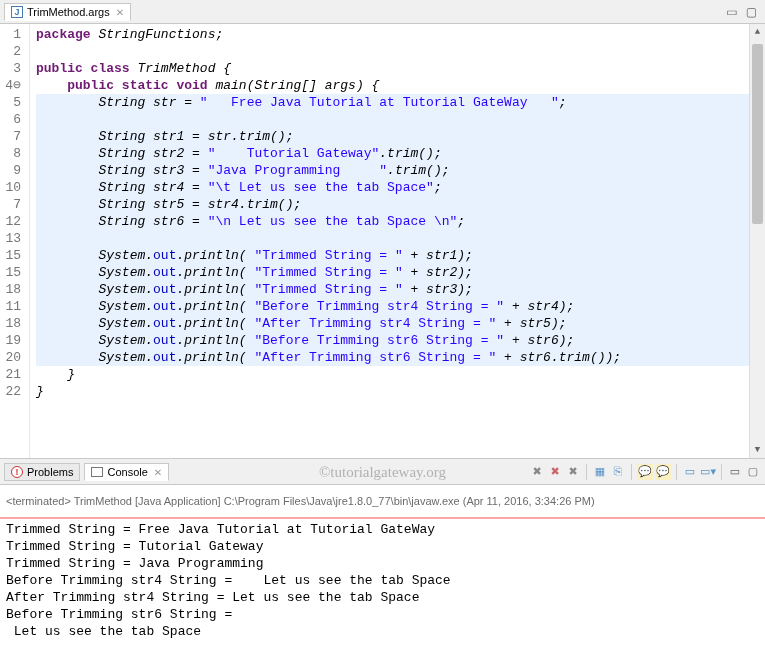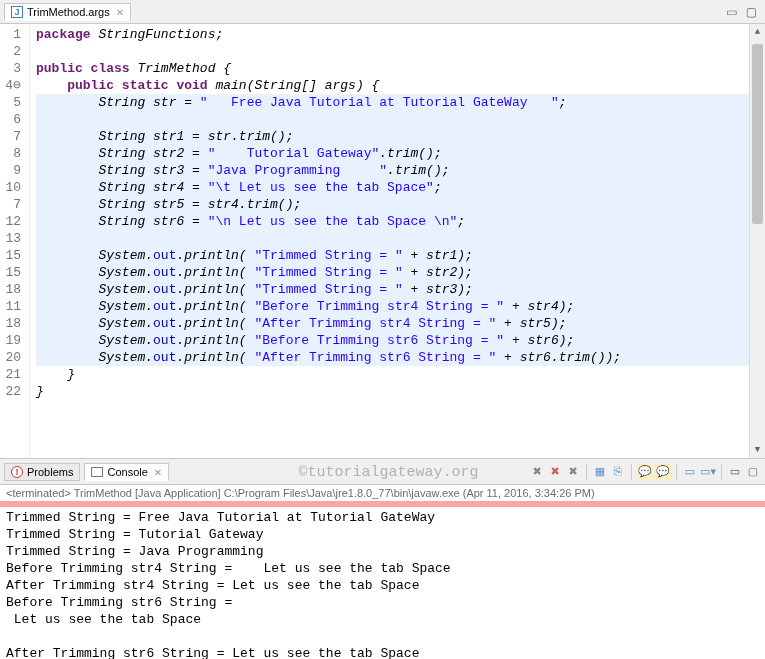--- a/index.html
+++ b/index.html
@@ -146,28 +146,27 @@
   .watermark {
     position: absolute;
     top: 50%;
     left: 50%;
     transform: translate(-50%, -50%);
     font-size: 15px;
     color: #888;
     opacity: 0.6;
     z-index: 10;
     pointer-events: none;
-    font-family: Liberation Mono, monospace;
-    margin-left: 6px;
+    font-family: Liberation Serif, serif;
   }
   .status-line {
     font-size: 11px;
     color: #6b6b6b;
-    padding: 2px 6px;
-    border-bottom: 6px solid #fca5a5;
+    padding: 10px 6px;
+    border-bottom: 2px solid #fca5a5;
   }
   .console-output {
     flex: 1;
     font-family: Consolas, "Courier New", monospace;
     font-size: 13px;
     padding: 2px 6px;
     white-space: pre;
     line-height: 17px;
     overflow: hidden;
   }

